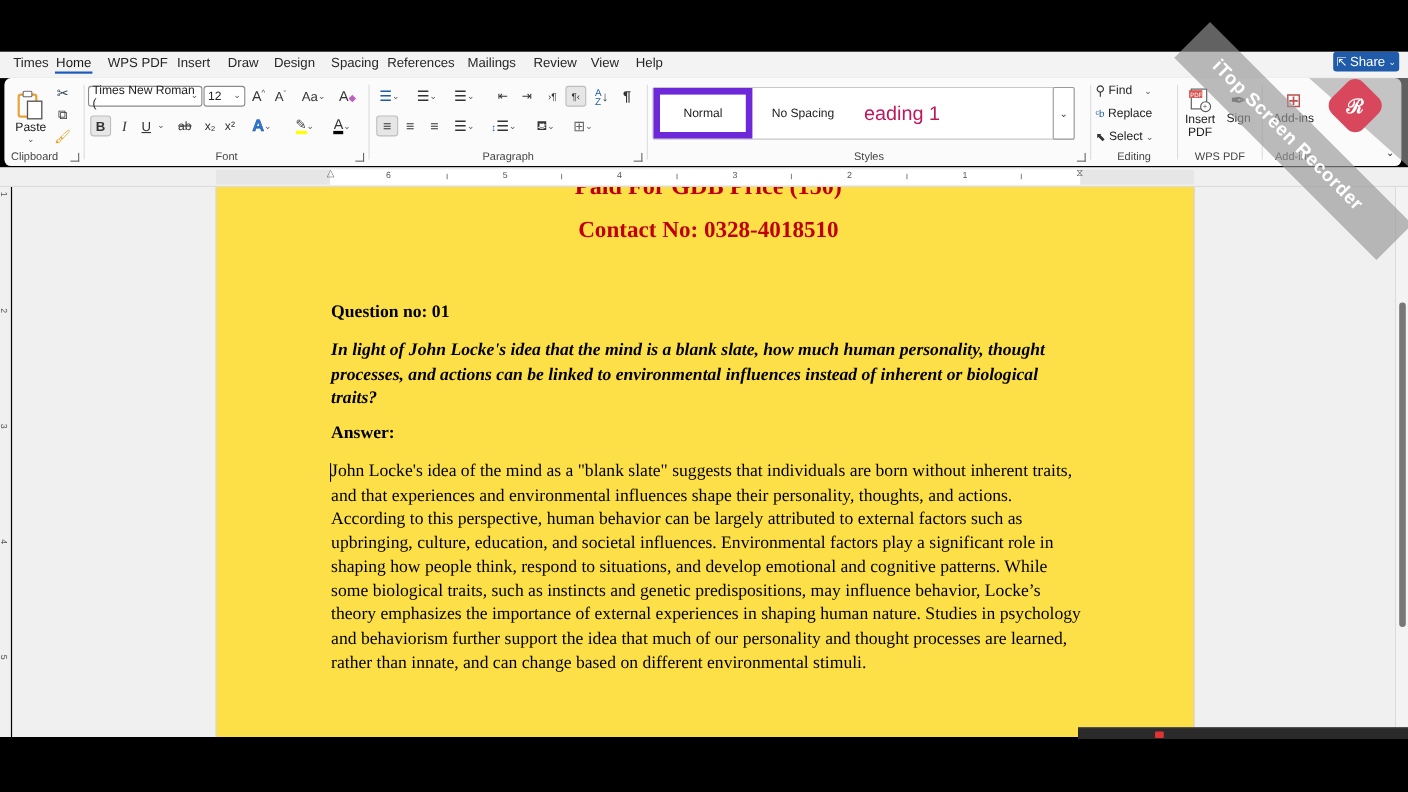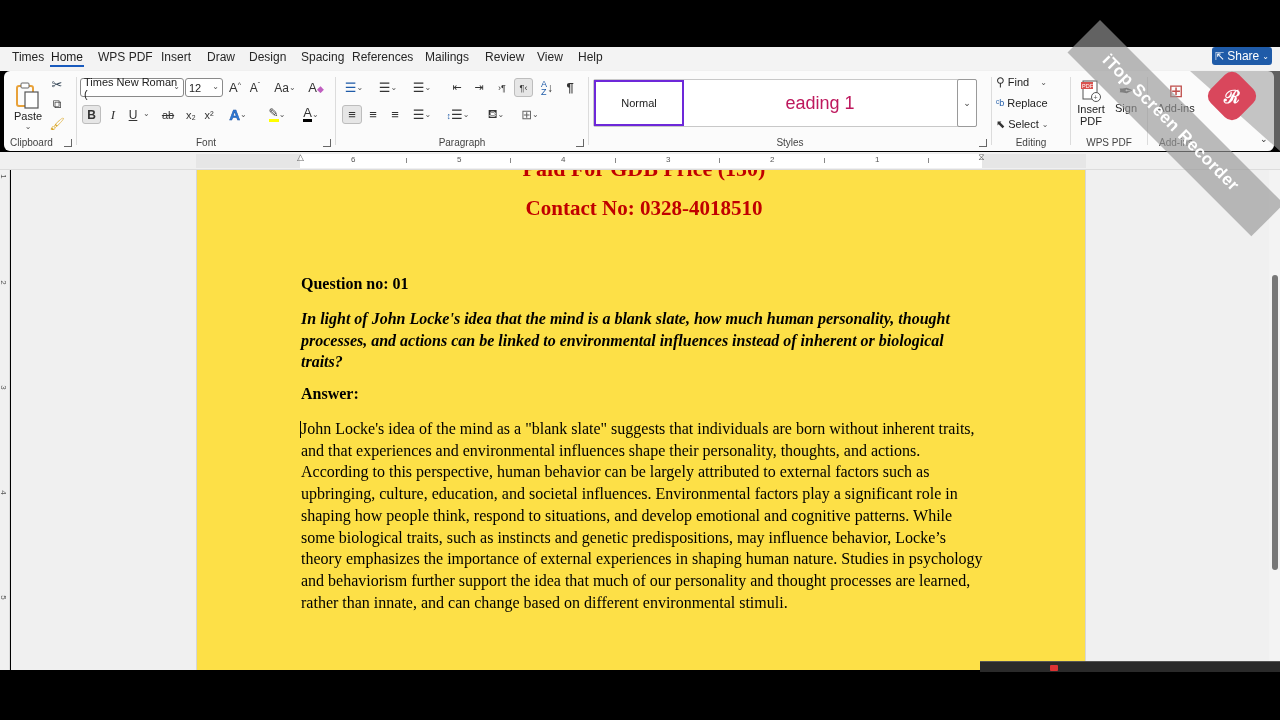--- a/index.html
+++ b/index.html
@@ -28,21 +28,21 @@
     .dd { font-size: 8px; color: #555; }
 
     .combo { position: absolute; height: 19px; border: 1px solid #8a8a8a; border-radius: 3px; background: #fff; font-size: 11px; color: #222; display: flex; align-items: center; padding-left: 3px; }
     .combo .arrow { position: absolute; right: 3px; top: 3px; font-size: 8px; color: #555; }
 
     .toggled { background: #e6e6e6; border: 1px solid #bdbdbd; border-radius: 3px; }
 
     
     .gallery { position: absolute; left: 589px; top: 8px; width: 384px; height: 48px; border: 1px solid #c8c8c8; background: #fff; border-radius: 2px; }
     .style-item { position: absolute; top: 0; height: 46px; display: flex; align-items: center; justify-content: center; font-size: 11px; color: #222; }
-    .style-item.selected { border: 2px solid #6d28d9; background: #fff; box-shadow: inset 0 0 0 1px #fff; }
+    .style-item.selected { border: 6px solid #6d28d9; background: #fff; box-shadow: inset 0 0 0 1px #fff; }
     .style-item.h { font-size: 18px; color: #be185d; }
     .gallery-more { position: absolute; right: -1px; top: -1px; width: 20px; height: 48px; border: 1px solid #9a9a9a; background: #fff; border-radius: 2px; font-size: 9px; color: #444; display: flex; align-items: center; justify-content: center; }
 
     
     .ruler { position: absolute; left: 0; top: 152px; width: 1280px; height: 18px; background: #f0f0f0; border-bottom: 1px solid #dcdcdc; }
     .ruler .track { position: absolute; left: 196px; top: 2px; width: 890px; height: 14px; background: #fff; }
     .ruler .margin-l { position: absolute; left: 196px; top: 2px; width: 104px; height: 14px; background: #e6e6e6; }
     .ruler .margin-r { position: absolute; left: 982px; top: 2px; width: 104px; height: 14px; background: #e6e6e6; }
     .ruler .num { position: absolute; top: 3px; font-size: 8px; color: #555; }
     .ruler .tick { position: absolute; top: 8px; width: 1px; height: 2px; background: #888; }
@@ -249,20 +249,23 @@
 
       <div class="glabel">Paragraph</div>
       <div class="launcher"></div>
     </div>
     <div class="gsep" style="left:584px"></div>
 
     <div class="group" style="left:585px;width:402px">
       <div class="gallery" style="left:4px">
         <div class="style-item selected" style="left:0;width:90px">
             <span>Normal</span>
+          </div>
+        <div class="style-item" style="left:92px;width:88px">
+            <span>No Spacing</span>
           </div>
         <div class="style-item h" style="left:180px;width:92px">
             <span>eading 1</span>
           </div>
         <div class="gallery-more">
             <span>⌄</span>
           </div>
       </div>
       <div class="glabel">Styles</div>
       <div class="launcher"></div>

